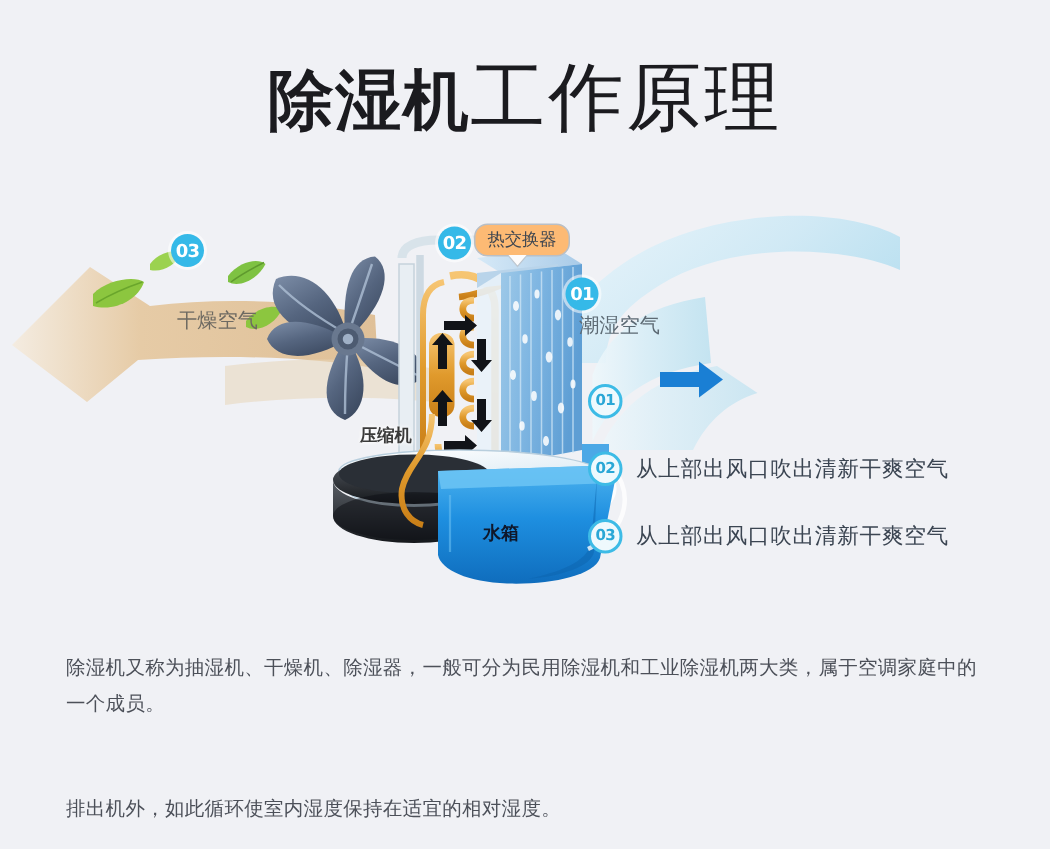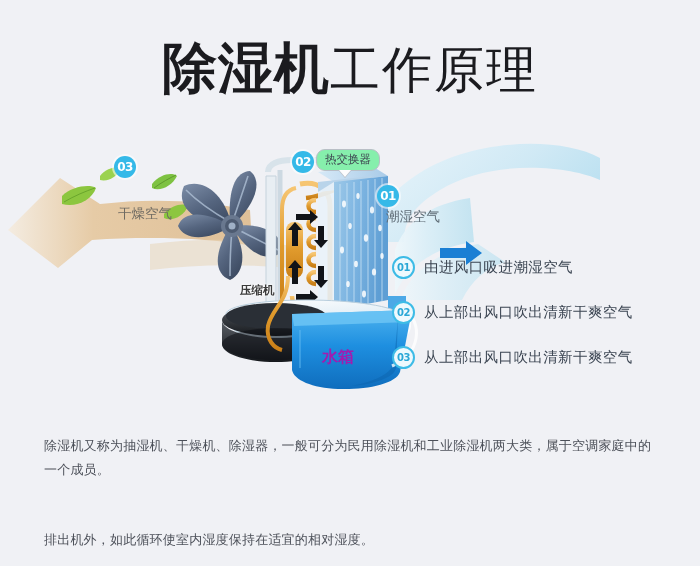--- a/index.html
+++ b/index.html
@@ -19,21 +19,21 @@
   
   .title-wrap {
     position: absolute;
     left: 0;
     top: 32px;
     width: 700px;
     text-align: center;
     white-space: nowrap;
   }
   .title-bold {
-    font-size: 55px;
+    font-size: 44px;
     font-weight: 800;
     color: #1b1b1f;
     letter-spacing: 1px;
     font-family: "DejaVu Sans", "Liberation Sans", sans-serif;
   }
   .title-light {
     font-size: 50px;
     font-weight: 400;
     color: #1b1b1f;
     letter-spacing: 2px;
@@ -75,21 +75,21 @@
   .badge.b01 { left: 377px; top: 67px; }
 
   
   .bubble {
     position: absolute;
     left: 316px;
     top: 31px;
     padding: 2px 8px 3px 8px;
     border: 1px solid #b9bfc6;
     border-radius: 9px;
-    background: #86efac;
+    background: #fdba74;
     font-size: 11.5px;
     color: #3d4550;
     font-family: "DejaVu Sans", "Liberation Sans", sans-serif;
     white-space: nowrap;
   }
   .bubble:after {
     content: "";
     position: absolute;
     left: 22px;
     bottom: -7px;
@@ -104,21 +104,21 @@
   .diag-label {
     position: absolute;
     font-size: 13px;
     font-family: "DejaVu Sans", "Liberation Sans", sans-serif;
     white-space: nowrap;
   }
   .lab-dry   { left: 118px; top: 87px;  color: #6e6a62; font-size: 13.5px; }
   .lab-humid { left: 386px; top: 90px;  color: #5d6a74; font-size: 13.5px; }
   .lab-comp  { left: 240px; top: 165px; color: #3a3a3a; font-size: 11.5px; font-weight: 700;
                text-shadow: 0 0 3px #ffffff, 0 0 3px #ffffff; text-align: right; }
-  .lab-tank  { left: 322px; top: 229px; color: #a21caf; font-size: 16px; font-weight: 700; }
+  .lab-tank  { left: 322px; top: 229px; color: #0f172a; font-size: 12px; font-weight: 700; }
 
   
   .legend {
     position: absolute;
     left: 392px;
     top: 252px;
     width: 300px;
   }
   .legend-item {
     display: flex;
@@ -385,21 +385,20 @@
   <div class="diag-label lab-dry">干燥空气</div>
   <div class="diag-label lab-humid">潮湿空气</div>
   <div class="diag-label lab-comp">压缩机</div>
   <div class="diag-label lab-tank">水箱</div>
 </div>
 
 <div class="legend">
 
   <div class="legend-item">
     <span class="legend-badge">01</span>
-    <span class="legend-text">由进风口吸进潮湿空气</span>
   </div>
 
   <div class="legend-item">
     <span class="legend-badge">02</span>
     <span class="legend-text">从上部出风口吹出清新干爽空气</span>
   </div>
 
   <div class="legend-item">
     <span class="legend-badge">03</span>
     <span class="legend-text">从上部出风口吹出清新干爽空气</span>

